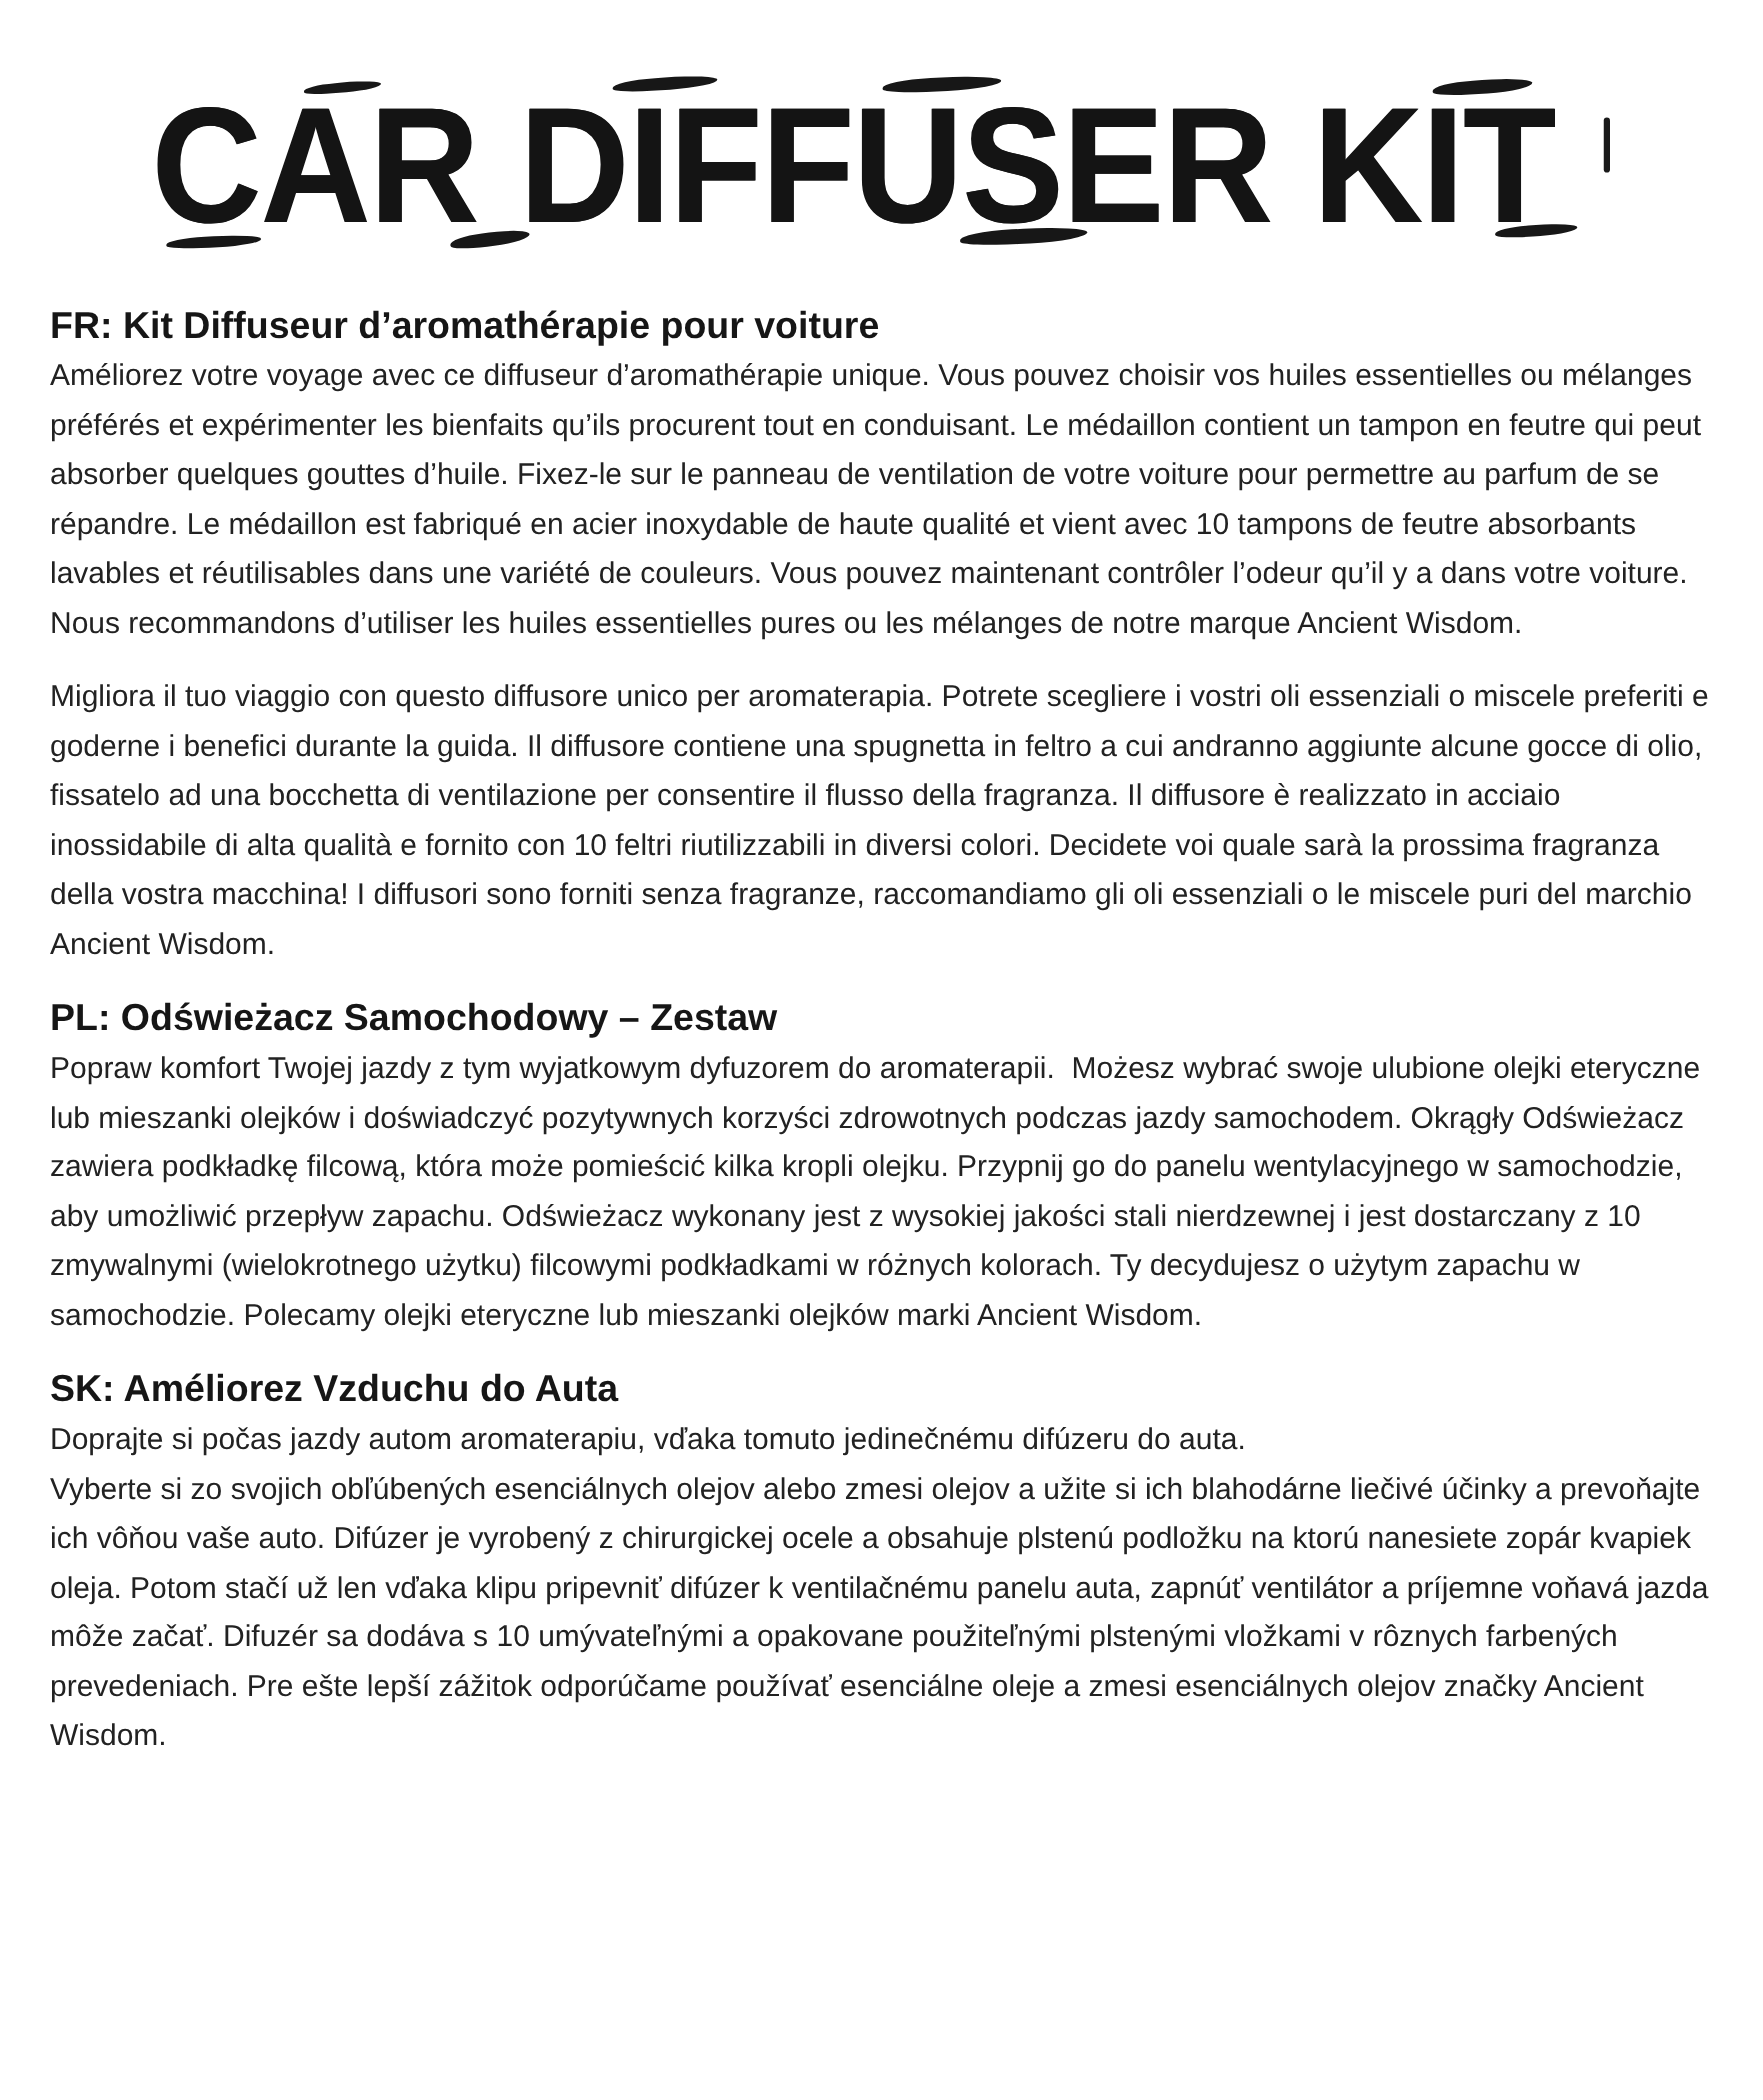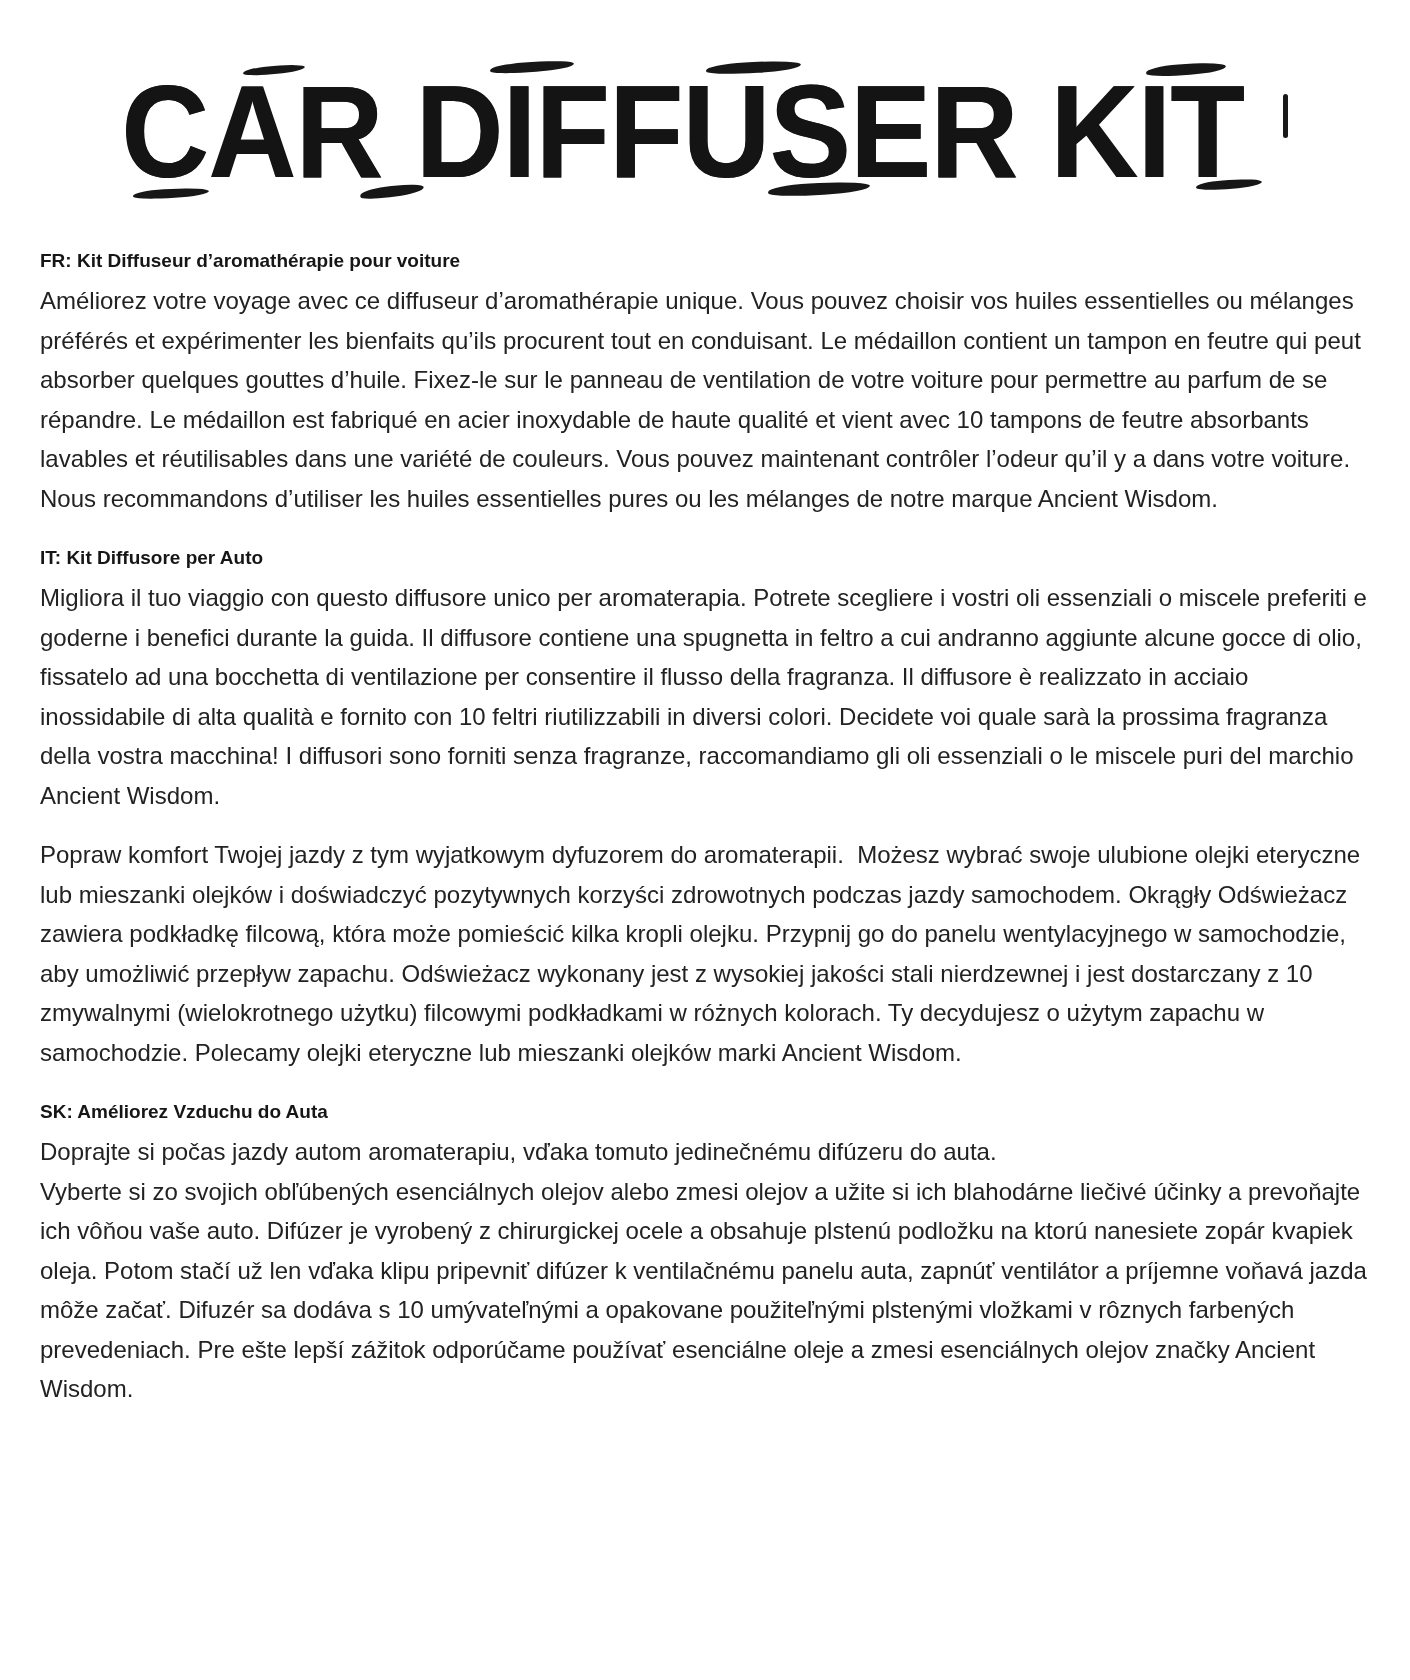--- a/index.html
+++ b/index.html
@@ -62,21 +62,21 @@
   
   .content {
     padding: 16px 40px 0 40px;
     width: 1335px;
   }
   .lang-section {
     margin: 0 0 20px 0;
   }
   .lang-heading {
     margin: 0;
-    font-size: 19px;
+    font-size: 30px;
     line-height: 40px;
     font-weight: bold;
     color: #161616;
   }
   .lang-body {
     margin: 0;
     font-size: 24px;
     line-height: 39.5px;
     color: #222222;
     white-space: pre-wrap;
@@ -99,25 +99,25 @@
 </div>
 
 <div class="content">
 
   <section class="lang-section">
     <h2 class="lang-heading">FR: Kit Diffuseur d’aromathérapie pour voiture</h2>
     <p class="lang-body">Améliorez votre voyage avec ce diffuseur d’aromathérapie unique. Vous pouvez choisir vos huiles essentielles ou mélanges préférés et expérimenter les bienfaits qu’ils procurent tout en conduisant. Le médaillon contient un tampon en feutre qui peut absorber quelques gouttes d’huile. Fixez-le sur le panneau de ventilation de votre voiture pour permettre au parfum de se répandre. Le médaillon est fabriqué en acier inoxydable de haute qualité et vient avec 10 tampons de feutre absorbants lavables et réutilisables dans une variété de couleurs. Vous pouvez maintenant contrôler l’odeur qu’il y a dans votre voiture. Nous recommandons d’utiliser les huiles essentielles pures ou les mélanges de notre marque Ancient Wisdom.</p>
   </section>
 
   <section class="lang-section">
-    <h2 class="lang-heading">IT: Kit Diffusore per Auto</h2>
     <p class="lang-body">Migliora il tuo viaggio con questo diffusore unico per aromaterapia. Potrete scegliere i vostri oli essenziali o miscele preferiti e goderne i benefici durante la guida. Il diffusore contiene una spugnetta in feltro a cui andranno aggiunte alcune gocce di olio, fissatelo ad una bocchetta di ventilazione per consentire il flusso della fragranza. Il diffusore è realizzato in acciaio inossidabile di alta qualità e fornito con 10 feltri riutilizzabili in diversi colori. Decidete voi quale sarà la prossima fragranza della vostra macchina! I diffusori sono forniti senza fragranze, raccomandiamo gli oli essenziali o le miscele puri del marchio Ancient Wisdom.</p>
   </section>
 
   <section class="lang-section">
+    <h2 class="lang-heading">PL: Odświeżacz Samochodowy – Zestaw</h2>
     <p class="lang-body">Popraw komfort Twojej jazdy z tym wyjatkowym dyfuzorem do aromaterapii.  Możesz wybrać swoje ulubione olejki eteryczne lub mieszanki olejków i doświadczyć pozytywnych korzyści zdrowotnych podczas jazdy samochodem. Okrągły Odświeżacz zawiera podkładkę filcową, która może pomieścić kilka kropli olejku. Przypnij go do panelu wentylacyjnego w samochodzie, aby umożliwić przepływ zapachu. Odświeżacz wykonany jest z wysokiej jakości stali nierdzewnej i jest dostarczany z 10 zmywalnymi (wielokrotnego użytku) filcowymi podkładkami w różnych kolorach. Ty decydujesz o użytym zapachu w samochodzie. Polecamy olejki eteryczne lub mieszanki olejków marki Ancient Wisdom.</p>
   </section>
 
   <section class="lang-section">
     <h2 class="lang-heading">SK: Améliorez Vzduchu do Auta</h2>
     <p class="lang-body">Doprajte si počas jazdy autom aromaterapiu, vďaka tomuto jedinečnému difúzeru do auta.
 Vyberte si zo svojich obľúbených esenciálnych olejov alebo zmesi olejov a užite si ich blahodárne liečivé účinky a prevoňajte ich vôňou vaše auto. Difúzer je vyrobený z chirurgickej ocele a obsahuje plstenú podložku na ktorú nanesiete zopár kvapiek oleja. Potom stačí už len vďaka klipu pripevniť difúzer k ventilačnému panelu auta, zapnúť ventilátor a príjemne voňavá jazda môže začať. Difuzér sa dodáva s 10 umývateľnými a opakovane použiteľnými plstenými vložkami v rôznych farbených prevedeniach. Pre ešte lepší zážitok odporúčame používať esenciálne oleje a zmesi esenciálnych olejov značky Ancient Wisdom.</p>
   </section>
 
 </div>

